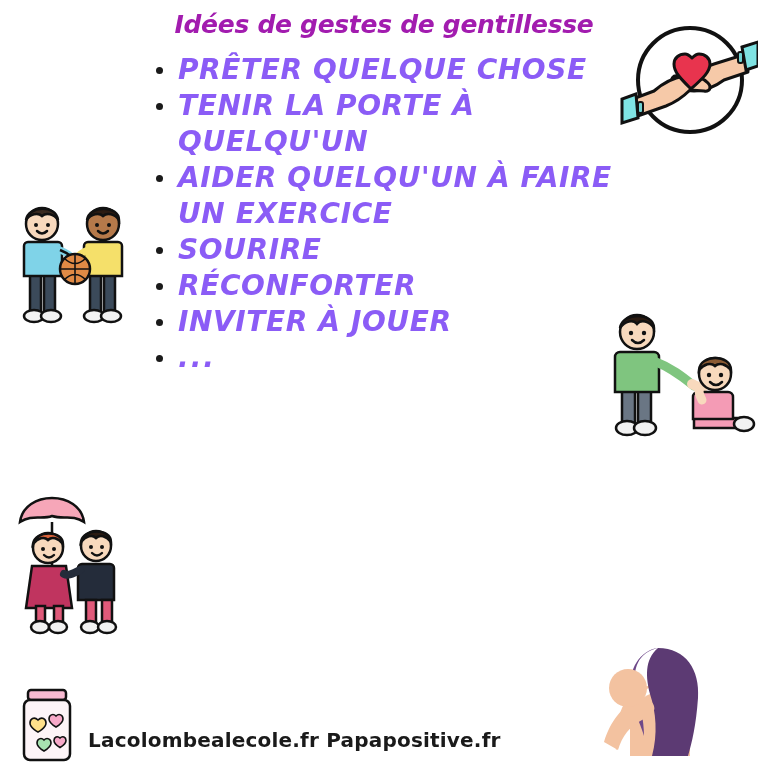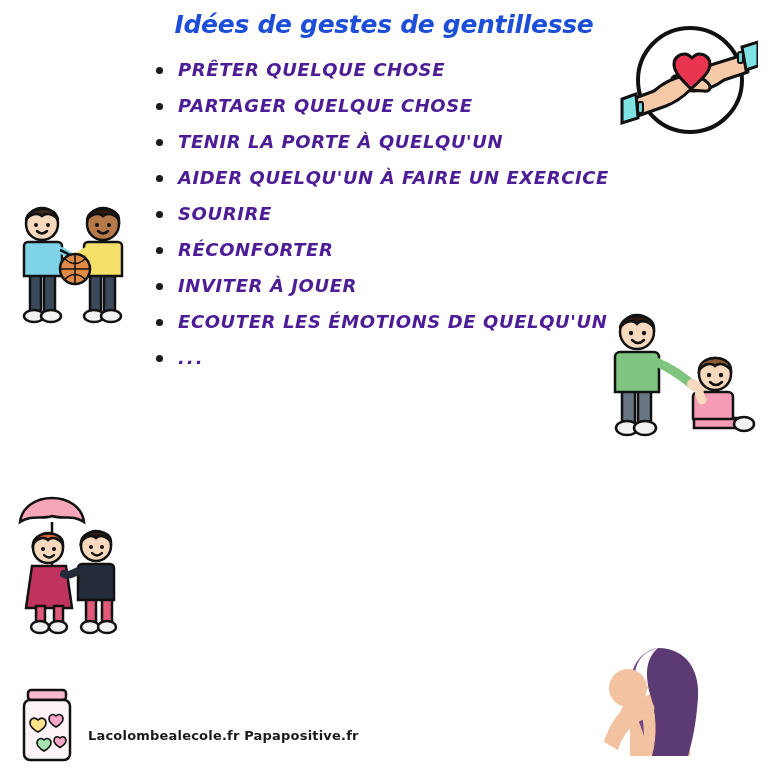--- a/index.html
+++ b/index.html
@@ -21,44 +21,44 @@
     height: 768px;
     background: #ffffff;
   }
 
   .title {
     position: absolute;
     top: 10px;
     left: 0;
     width: 768px;
     text-align: center;
-    color: #1d4ed8;
+    color: #a21caf;
     font-family: "DejaVu Sans", sans-serif;
     font-weight: bold;
     font-style: italic;
     font-size: 25px;
     letter-spacing: -0.3px;
   }
 
   .list {
     position: absolute;
     top: 52px;
     left: 150px;
     width: 470px;
     margin: 0;
     padding: 0;
     list-style: none;
   }
   .list li {
     position: relative;
-    color: #4c1d95;
+    color: #8b5cf6;
     font-family: "DejaVu Sans", sans-serif;
     font-weight: bold;
     font-style: italic;
-    font-size: 18px;
+    font-size: 28px;
     line-height: 36px;
     letter-spacing: 0.6px;
     text-transform: uppercase;
     padding-left: 28px;
   }
   .list li::before {
     content: "";
     position: absolute;
     left: 6px;
     top: 15px;
@@ -70,21 +70,21 @@
   .list li.ellipsis {
     letter-spacing: 2px;
   }
 
   .credits {
     position: absolute;
     left: 88px;
     top: 728px;
     font-family: "DejaVu Sans", sans-serif;
     font-weight: bold;
-    font-size: 13px;
+    font-size: 20px;
     color: #1a1a1a;
     letter-spacing: 0.2px;
   }
 
   
   .illo { position: absolute; }
   #illo-hands-heart { right: 10px; top: 22px; width: 140px; height: 118px; }
   #illo-ball-kids   { left: 8px;  top: 196px; width: 138px; height: 134px; }
   #illo-help-up     { right: 12px; top: 306px; width: 158px; height: 146px; }
   #illo-umbrella    { left: 10px; top: 470px; width: 136px; height: 166px; }
@@ -93,27 +93,25 @@
 </style>
 </head>
 <body>
 
 <div class="poster">
 
   <div class="title">Idées de gestes de gentillesse</div>
 
   <ul class="list">
     <li>Prêter quelque chose</li>
-    <li>Partager quelque chose</li>
     <li>Tenir la porte à quelqu'un</li>
     <li>Aider quelqu'un à faire un exercice</li>
     <li>Sourire</li>
     <li>Réconforter</li>
     <li>Inviter à jouer</li>
-    <li>Ecouter les émotions de quelqu'un</li>
     <li class="ellipsis">...</li>
   </ul>
 
   <div class="credits">Lacolombealecole.fr  Papapositive.fr</div>
 
   <div class="illo" id="illo-hands-heart">
     <svg viewBox="0 0 140 118" width="140" height="118">
       <circle cx="72" cy="58" r="52" fill="none" stroke="#111" stroke-width="4"></circle>
 
       <path d="M128 32 L96 42 C86 45 78 50 72 56 L60 54 C55 53 52 57 55 61 C58 65 66 69 76 69 C88 69 98 64 106 58 L130 50 Z" fill="#f6c9a8" stroke="#111" stroke-width="3" stroke-linejoin="round"></path>

